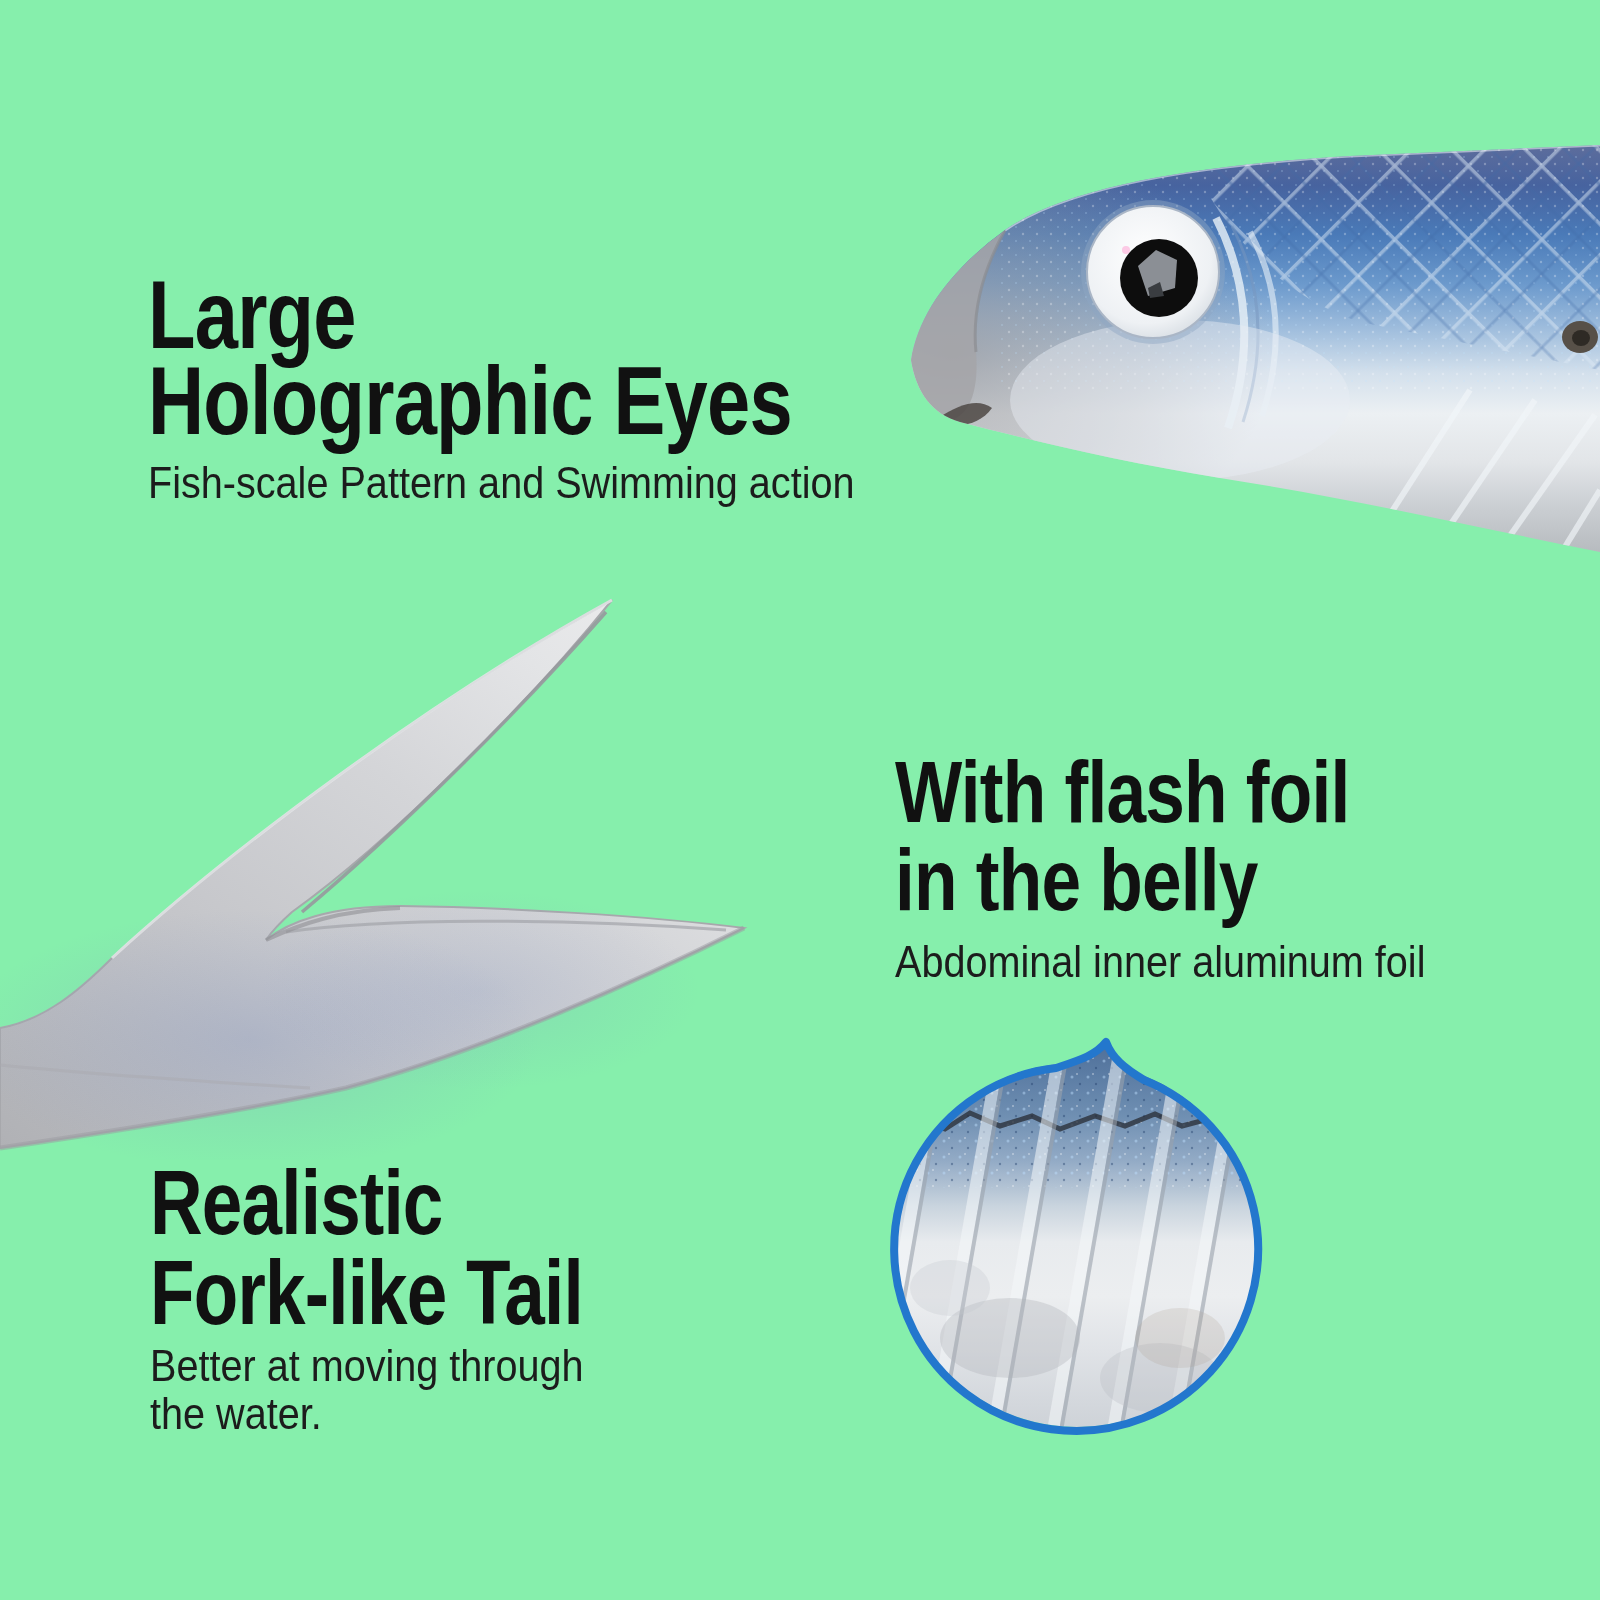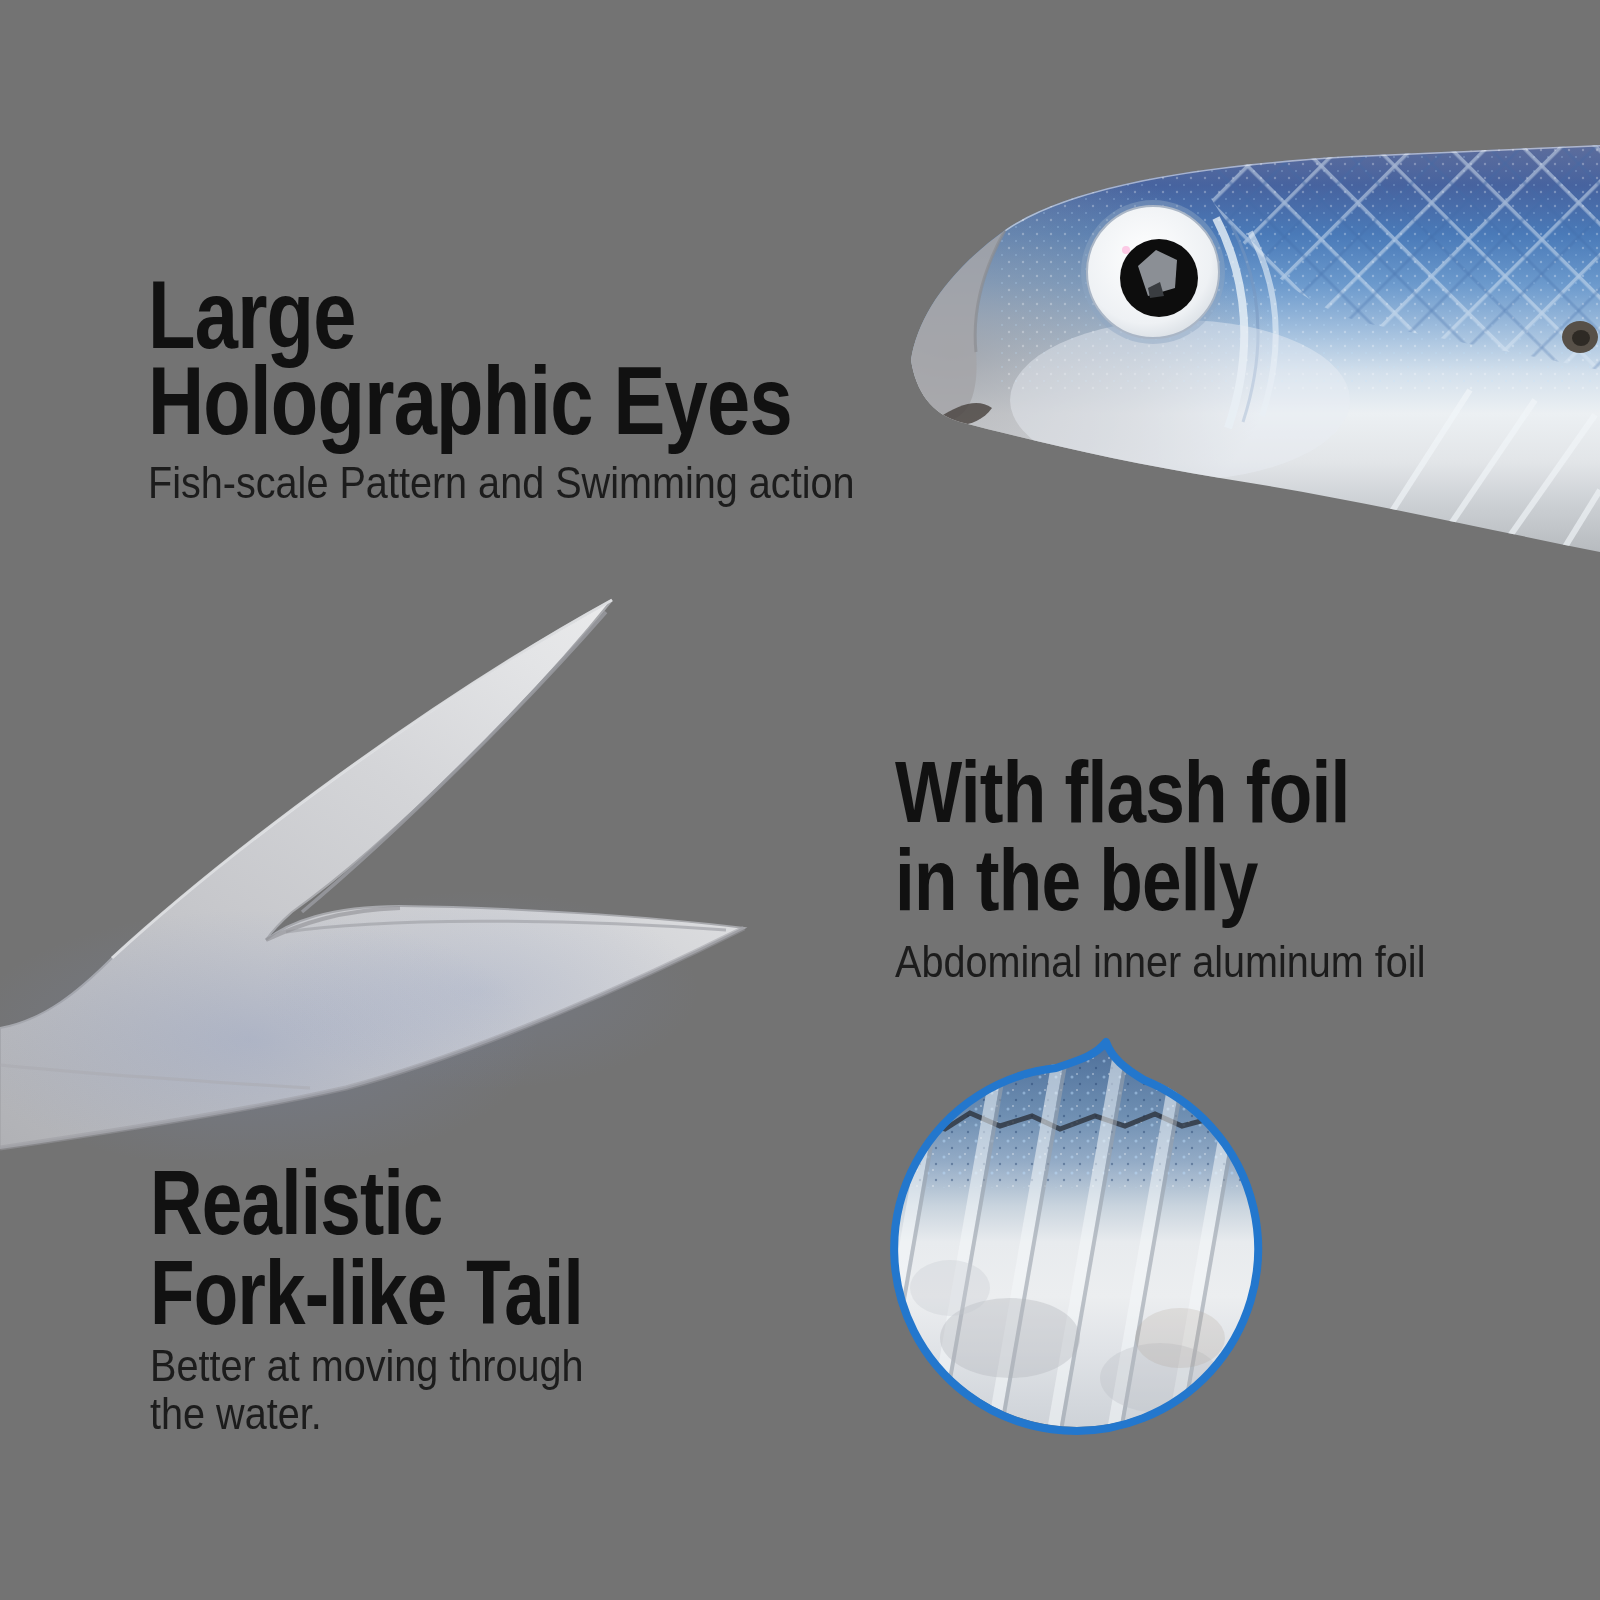--- a/index.html
+++ b/index.html
@@ -1,17 +1,17 @@
 <!DOCTYPE html>
 <html><head>
 <meta charset="utf-8">
 <style>
   html,body{margin:0;padding:0;background:#ffffff;}
   .canvas{
-    position:relative;width:1600px;height:1600px;background:#737373;overflow:hidden;
+    position:relative;width:1600px;height:1600px;background:#86efac;overflow:hidden;
     font-family:"Liberation Sans","DejaVu Sans",sans-serif;color:#111111;
   }
   .headline{
     position:absolute;font-weight:700;letter-spacing:-1px;
     transform:scaleX(0.81);transform-origin:0 0;color:#111111;
   }
   .headline .line{white-space:nowrap;}
   .h1{left:148px;top:272px;font-size:96px;line-height:86px;}
   .h2{left:895px;top:748px;font-size:88px;line-height:88px;}
   .h3{left:150px;top:1158px;font-size:90px;line-height:90px;}

